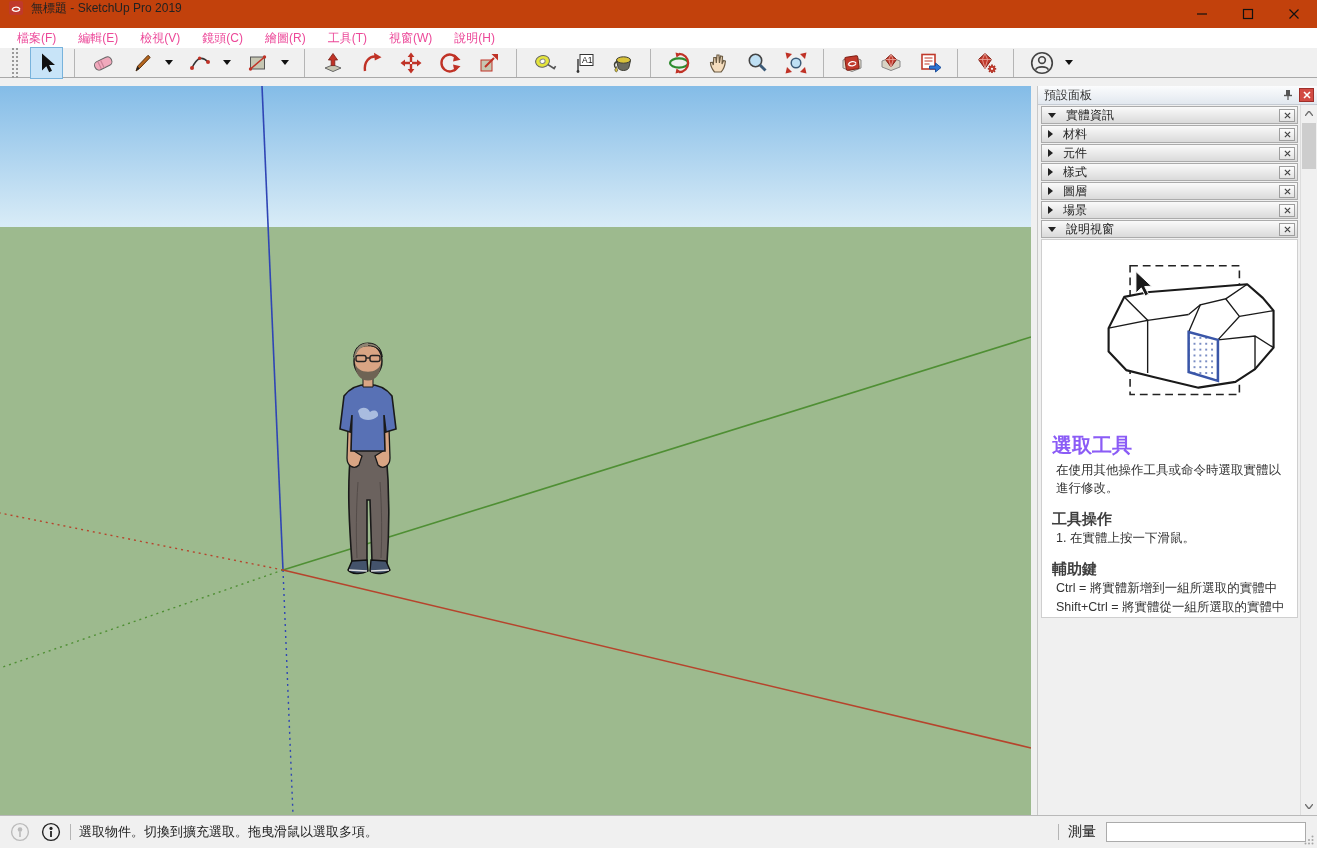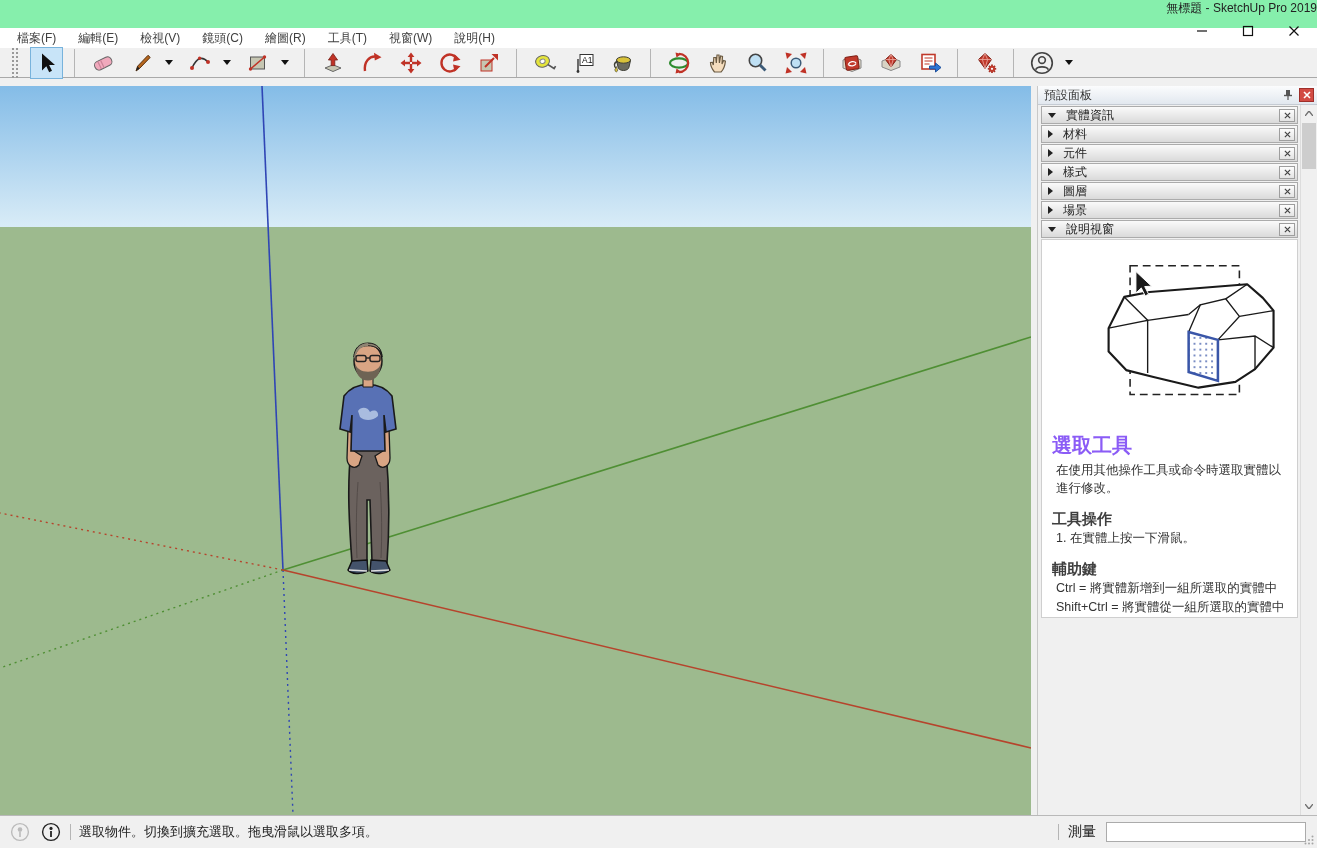--- a/index.html
+++ b/index.html
@@ -1,29 +1,29 @@
 <!DOCTYPE html>
 <html><head>
 <meta charset="utf-8">
 <style>
   * { box-sizing: border-box; margin: 0; padding: 0; }
   html,body { width:1317px; height:848px; overflow:hidden; }
   body { font-family:"Liberation Sans","DejaVu Sans",sans-serif; font-size:12px; color:#111; background:#F0F0F0; position:relative; }
 
   
-  .titlebar { height:28px; background:#86efac; display:flex; align-items:flex-end; padding-left:8px;flex-direction:column; }
+  .titlebar { height:28px; background:#c2410c; display:flex; align-items:flex-start; padding-left:8px; }
   .titlebar .app-icon { width:16px; height:16px; margin-right:7px; }
   .titlebar .title-text { font-size:12px; color:#222; }
   .win-controls { margin-left:auto; display:flex; height:100%; }
   .win-btn { width:46px; height:28px; display:flex; align-items:center; justify-content:center; }
   .win-btn svg { display:block; }
 
   
   .menubar { height:20px; background:#FFFFFF; display:flex; align-items:center; padding-left:6px; }
-  .menu-item { padding:2px 11px; color:#404040; cursor:default; }
+  .menu-item { padding:2px 11px; color:#ec4899; cursor:default; }
 
   
   .toolbar { height:30px; background:#F0F0F0; border-bottom:1px solid #A9A9A9; display:flex; align-items:center; padding-left:10px;gap:6px; }
   .tb-handle { width:6px; height:30px; border-left:2px dotted #9a9a9a; border-right:2px dotted #9a9a9a; margin:0 6px 0 2px; }
   .tb-btn { width:33px; height:32px; display:flex; align-items:center; justify-content:center; border:1px solid transparent; }
   .tb-btn.active { background:#C8E4F8; border:1px solid #78B3DC; }
   .tb-sep { width:1px; height:28px; background:#B5B5B5; margin:0 5px; }
   .tb-caret { width:0; height:0; border-left:4.5px solid transparent; border-right:4.5px solid transparent; border-top:5.5px solid #111; margin:0 4px 0 1px; align-self:center; }
 
   

